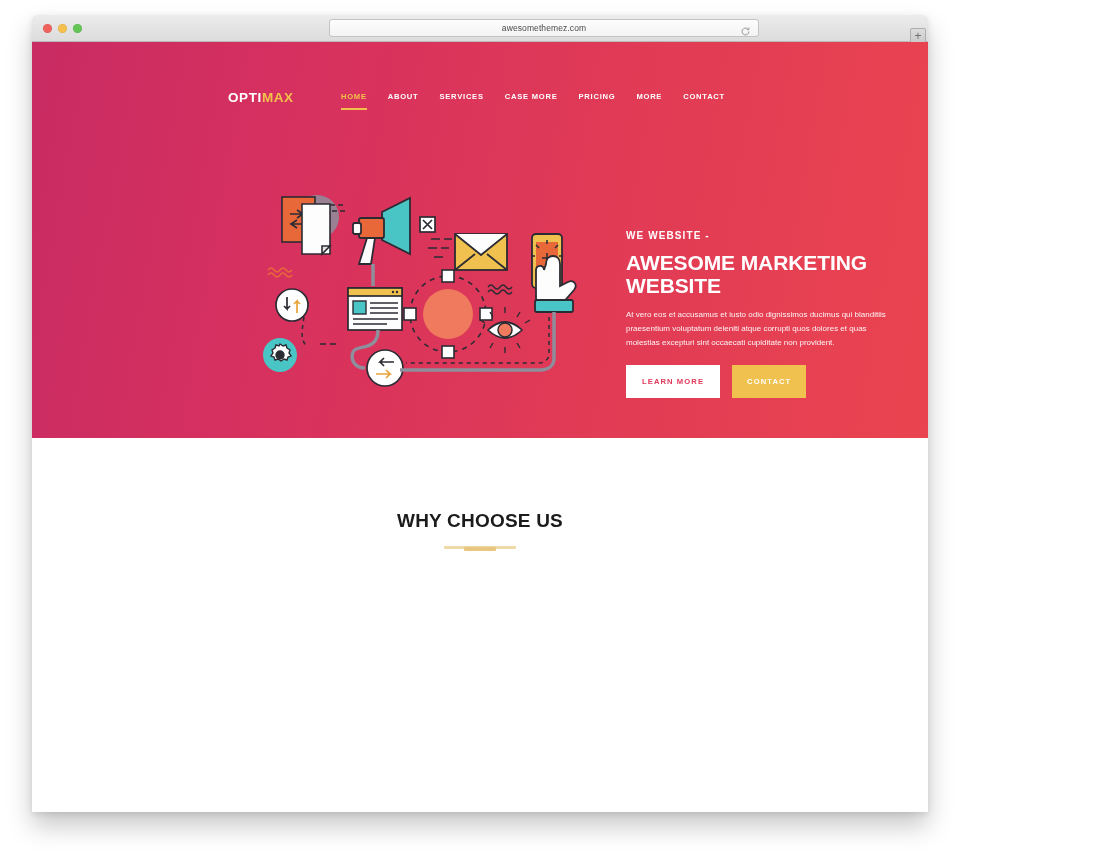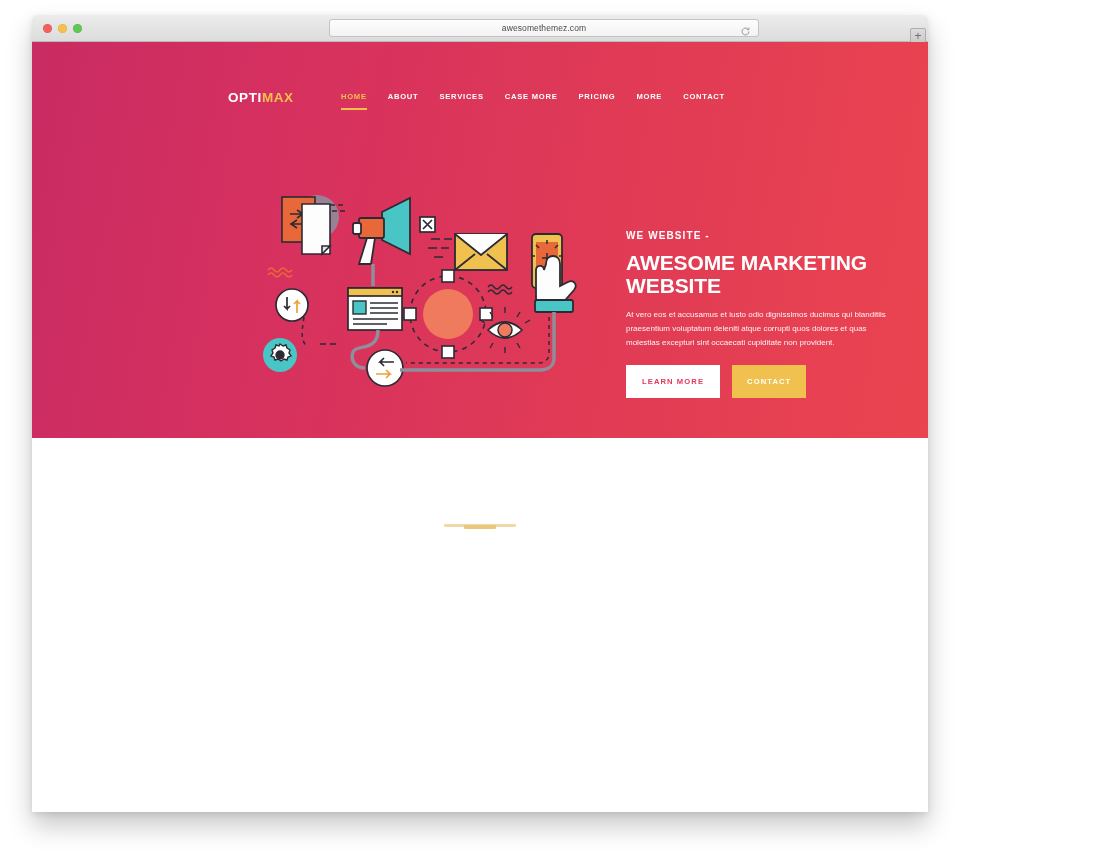--- a/index.html
+++ b/index.html
@@ -359,19 +359,20 @@
         <div class="hero-buttons">
           <button class="btn btn-outline">LEARN MORE</button>
           <button class="btn btn-solid">CONTACT</button>
         </div>
       </div>
     </section>
 
     <section class="why-section">
 
       <div class="section-head">
+        <h2 class="section-title">WHY CHOOSE US</h2>
         <div class="section-divider"></div>
       </div>
 
     </section>
 
   </div>
 </div>
 
 </body></html>

